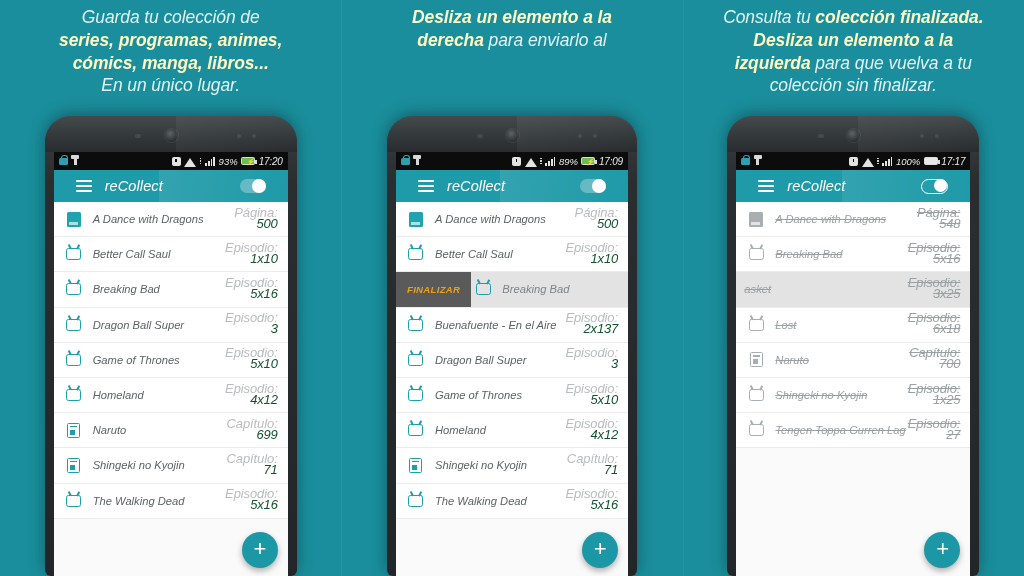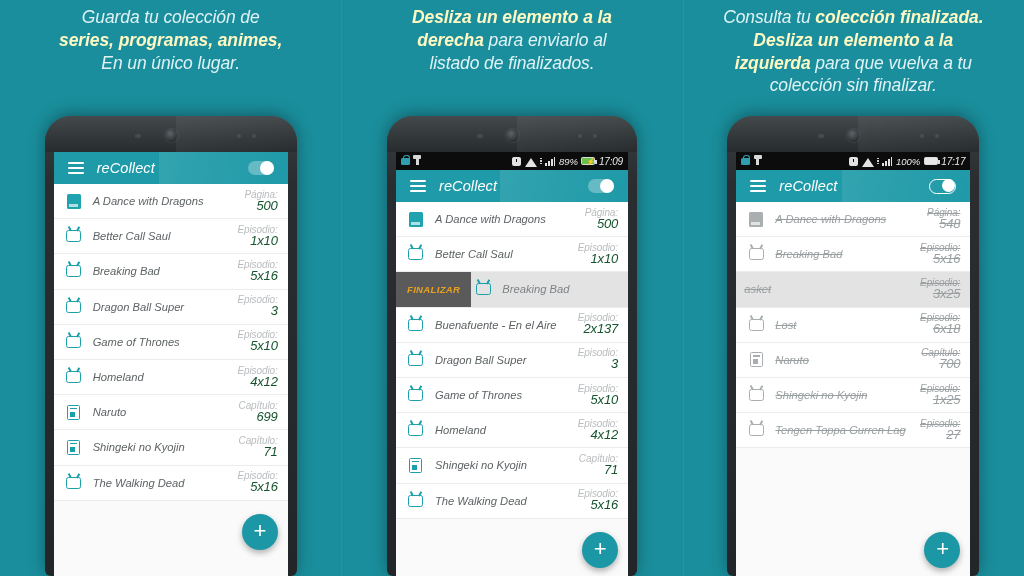--- a/index.html
+++ b/index.html
@@ -138,21 +138,21 @@
   .batt.full { background:#e8e8e8; }
   .batt .bolt { position:absolute; left:4px; top:0px; color:#123; font-size:7px; line-height:8px; font-weight:bold; }
   .sb-time { font-size:10px; letter-spacing:-0.2px; }
   .sb-pct { font-size:9.5px; }
 
   
   .appbar {
     height: 32px;
     background: #1f9aa8;
     display: flex; align-items: center;
-    padding: 0 14px;
+    padding: 0 22px;
     color: #fff;
     position: relative;
     box-shadow: 0 1px 3px rgba(0,0,0,0.22);
   }
   .appbar::after{
     content:""; position:absolute; left:45%; right:0; top:0; bottom:0;
     background: linear-gradient(100deg, rgba(255,255,255,0.09), rgba(255,255,255,0));
   }
   .hamburger { width: 16px; display:flex; flex-direction:column; gap:3px; cursor:pointer; z-index:2;}
   .hamburger i { display:block; height:2px; background:#fff; border-radius:1px; }
@@ -179,21 +179,21 @@
     background:#fff;
     border-bottom: 1px solid #ececec;
     position: relative;
   }
   .row .icon-cell { width: 24px; display:flex; align-items:center; justify-content:center; flex: none; }
   .row .title {
     flex:1; font-size: 11.2px; color:#5d6264; padding-left: 7px;
     white-space: nowrap; overflow: hidden; text-overflow: clip;
   }
   .row .meta { text-align:right; flex:none; padding-right:1px; }
-  .row .meta-label { font-size: 10px; color:#b9bcbe; display:block; line-height:9px; letter-spacing:-0.1px;}
+  .row .meta-label { font-size: 13px; color:#b9bcbe; display:block; line-height:9px; letter-spacing:-0.1px;}
   .row .meta-value { font-size: 13px; color:#14532d; display:block; line-height:14px; letter-spacing:-0.2px;}
 
   .row.done .title, .row.done .meta-value, .row.done .meta-label {
     color:#9aa0a2; text-decoration: line-through;
   }
   .row.done .meta-label { text-decoration: line-through; }
 
   
   .tv {
     width: 15px; height: 12px; border: 1.6px solid #19a0ab; border-radius: 2.5px;
@@ -255,31 +255,58 @@
   .list-filler { background:#fafafa; height:100%; }
 </style>
 </head>
 <body>
 
 <div class="stage" id="stage">
     <div class="panel">
       <div class="caption">
         <span class="line"><span>Guarda tu colección de</span></span>
         <span class="line"><span class="b">series, programas, animes,</span></span>
+        <span class="line"><span class="b">cómics, manga, libros...</span></span>
         <span class="line"><span>En un único lugar.</span></span>
       </div>
       <div class="phone-wrap">
         <div class="phone">
           <div class="phone-top">
             <div class="cam"></div>
             <div class="sensor l"></div>
             <div class="sensor r"></div>
             <div class="sensor r2"></div>
           </div>
           <div class="screen">
+            <div class="statusbar">
+              <div class="sb-left">
+                <span class="ic ic-lock"></span>
+                <span class="ic ic-usb"></span>
+              </div>
+              <div class="sb-right">
+                <span class="ic ic-alarm"></span>
+                <span class="ic ic-wifi"></span>
+                <span class="dots">
+                  <i></i>
+                  <i></i>
+                  <i></i>
+                </span>
+                <span class="ic-sig">
+                  <i></i>
+                  <i></i>
+                  <i></i>
+                  <i></i>
+                </span>
+                <span class="sb-pct">93%</span>
+                <span class="batt">
+                  <span class="bolt">⚡</span>
+                </span>
+                <span class="sb-time">17:20</span>
+              </div>
+            </div>
             <div class="appbar">
               <div class="hamburger">
                 <i></i>
                 <i></i>
                 <i></i>
               </div>
               <div class="appbar-title">reCollect</div>
               <div class="toggle">
                 <span class="knob"></span>
               </div>
@@ -381,21 +408,20 @@
               </div>
             </div>
           </div>
         </div>
       </div>
     </div>
     <div class="panel">
       <div class="caption">
         <span class="line"><span class="b">Desliza un elemento a la</span></span>
         <span class="line"><span class="b">derecha</span><span> para enviarlo al</span></span>
-        <span class="line"><span>listado de finalizados.</span></span>
       </div>
       <div class="phone-wrap">
         <div class="phone p2">
           <div class="phone-top">
             <div class="cam"></div>
             <div class="sensor l"></div>
             <div class="sensor r"></div>
             <div class="sensor r2"></div>
           </div>
           <div class="screen">

